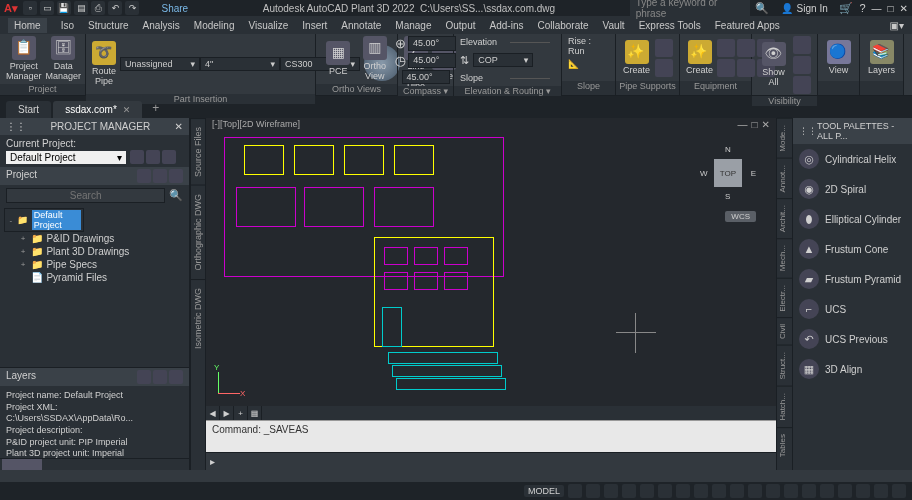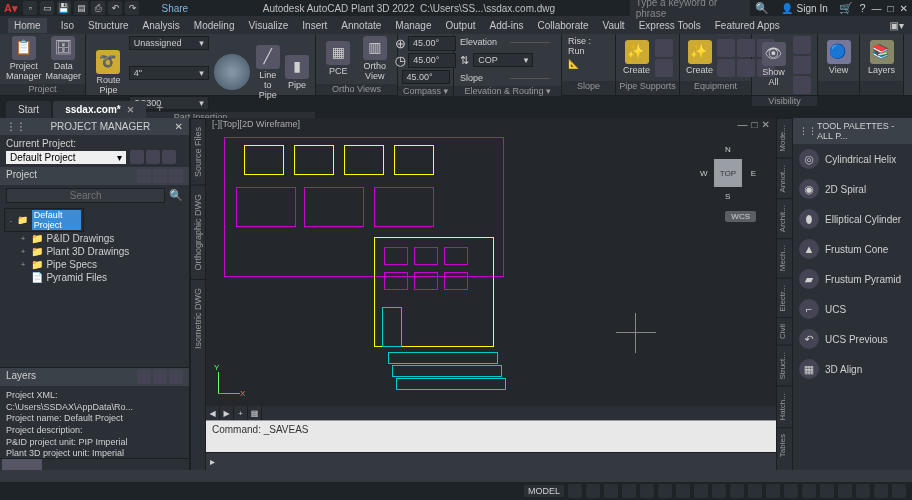--- a/index.html
+++ b/index.html
@@ -20,33 +20,33 @@
 .menubar span { cursor: default; }
 .menubar .active { background: #3a4148; padding: 2px 6px; }
 
 
 .ribbon { height: 62px; background: #33393f; display: flex; border-bottom: 1px solid #1a1f24; }
 .ribbon-group { border-right: 1px solid #1a1f24; display: flex; flex-direction: column; }
 .ribbon-group .content { flex: 1; display: flex; align-items: center; padding: 2px 6px; gap: 4px; }
 .ribbon-group .label { height: 14px; font-size: 9px; text-align: center; color: #999; background: #2a3036; }
 .big-btn { display: flex; flex-direction: column; align-items: center; justify-content: center; width: 42px; font-size: 9px; text-align: center; line-height: 1.1; }
 .big-btn .ico { width: 24px; height: 24px; background: #556; border-radius: 3px; margin-bottom: 2px; display:flex; align-items:center; justify-content:center; font-size:14px; }
-.sel-stack { display:flex; flex-direction:column; gap:16px;justify-content:flex-end; }
+.sel-stack { display:flex; flex-direction:row; gap:0;justify-content:flex-end; }
 .sel { background:#2a3036; border:1px solid #1a1f24; font-size:9px; padding:1px 4px; width:80px; color:#ccc; display:flex; justify-content:space-between; }
 .sel.narrow { width:60px; }
 .sel.mid { width:48px; }
 .small-btn-grid { display:grid; grid-template-columns:repeat(3,18px); grid-auto-rows:18px; gap:2px; }
 .small-btn { width:18px; height:18px; background:#445; border-radius:2px; }
 .elev .row { display:flex; gap:4px; align-items:center; margin:1px 0;}
 .elev .lbl { font-size:9px; width:46px; }
 
 
 .doctabs { height: 22px; background: #1e2328; display:flex; align-items:flex-end; padding-left:6px; gap:2px; }
 .doctab { background:#2a3036; padding:3px 12px; font-size:10px; border-radius:3px 3px 0 0; display:flex; gap:6px; align-items:center; }
-.doctab.active { background:#33393f; color:#fff;font-weight:bold; }
+.doctab.active { background:#33393f; color:#fff; }
 .doctab .x { font-size:9px; color:#999; }
 .doctab-add { padding:3px 8px; font-size:12px; color:#999; }
 
 
 .main { display:flex; height: 352px; }
 .left-panel { width: 190px; background:#2a3036; display:flex; flex-direction:column; border-right:1px solid #1a1f24; }
 .panel-hdr { background:#3a4148; font-size:10px; padding:3px 6px; display:flex; justify-content:space-between; align-items:center; }
 .panel-hdr .x { font-size:10px; }
 .cur-proj { padding:3px 6px; font-size:10px; }
 .cur-proj .sel2 { background:#f0f0f0; color:#000; padding:1px 4px; margin-top:2px; display:flex; justify-content:space-between; width:120px; }
@@ -386,22 +386,22 @@
     <div class="details">
       <div class="proj-head">
         <span>Layers</span>
         <div class="mini-icons">
             <span></span>
             <span></span>
             <span></span>
           </div>
       </div>
       <div class="details-body">
+        <div>Project name: Default Project</div>
         <div>Project XML: C:\Users\SSDAX\AppData\Ro...</div>
-        <div>Project name: Default Project</div>
         <div>Project description:</div>
         <div>P&amp;ID project unit: PIP Imperial</div>
         <div>Plant 3D project unit: Imperial</div>
 
       </div>
     </div>
     <div class="scroll-h">
         <div class="thumb"></div>
       </div>
   </div>

